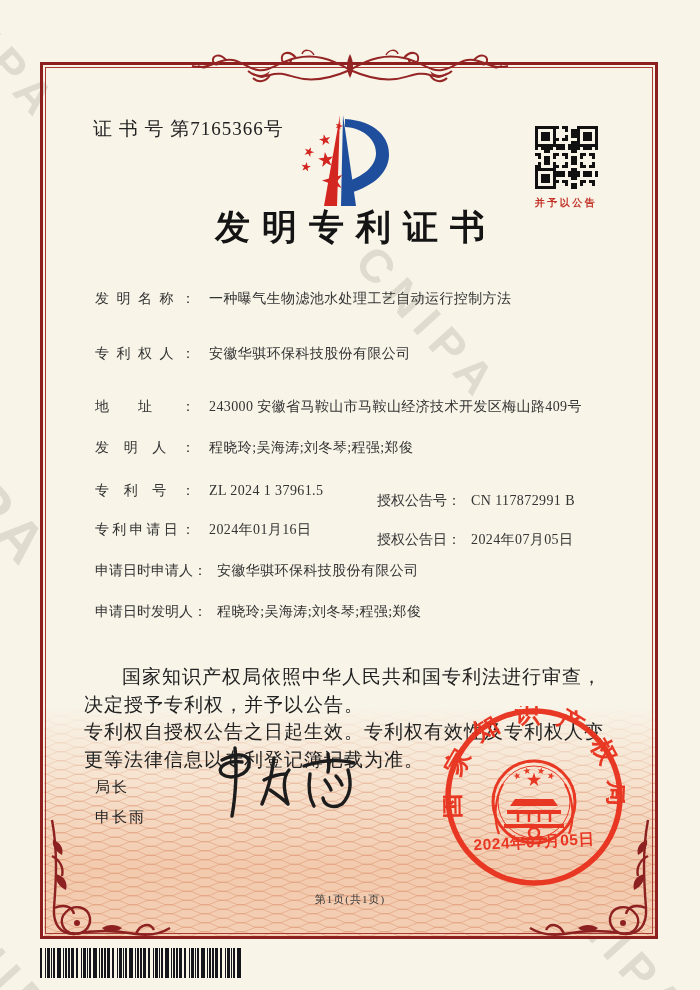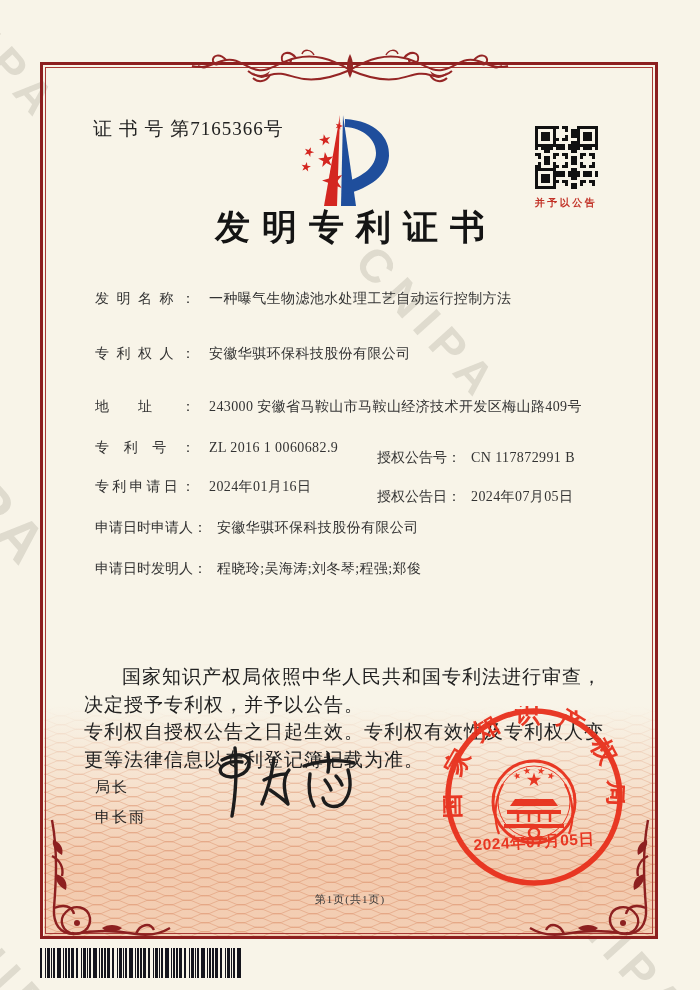--- a/index.html
+++ b/index.html
@@ -453,22 +453,25 @@
   <div class="content">
     <div class="row r1">
       <span class="lbl j">发明名称：</span><span class="val">一种曝气生物滤池水处理工艺自动运行控制方法</span>
     </div>
     <div class="row r2">
       <span class="lbl j">专利权人：</span><span class="val">安徽华骐环保科技股份有限公司</span>
     </div>
     <div class="row r3">
       <span class="lbl j">地址：</span><span class="val">243000 安徽省马鞍山市马鞍山经济技术开发区梅山路409号</span>
     </div>
+    <div class="row r4">
+      <span class="lbl j">发明人：</span><span class="val">程晓玲;吴海涛;刘冬琴;程强;郑俊</span>
+    </div>
     <div class="row r5 row2">
-      <span class="lbl j">专利号：</span><span class="val">ZL 2016 1 0060682.9</span>
+      <span class="lbl j">专利号：</span><span class="val">ZL 2024 1 37961.5</span>
       <span class="rcol"><span class="lbl wlbl">授权公告号：</span><span class="val">CN 117872991 B</span></span>
     </div>
     <div class="row r6 row2">
       <span class="lbl j">专利申请日：</span><span class="val">2024年01月16日</span>
       <span class="rcol"><span class="lbl wlbl">授权公告日：</span><span class="val">2024年07月05日</span></span>
     </div>
     <div class="row r7">
       <span class="lbl wlbl">申请日时申请人：</span><span class="val">安徽华骐环保科技股份有限公司</span>
     </div>
     <div class="row">

